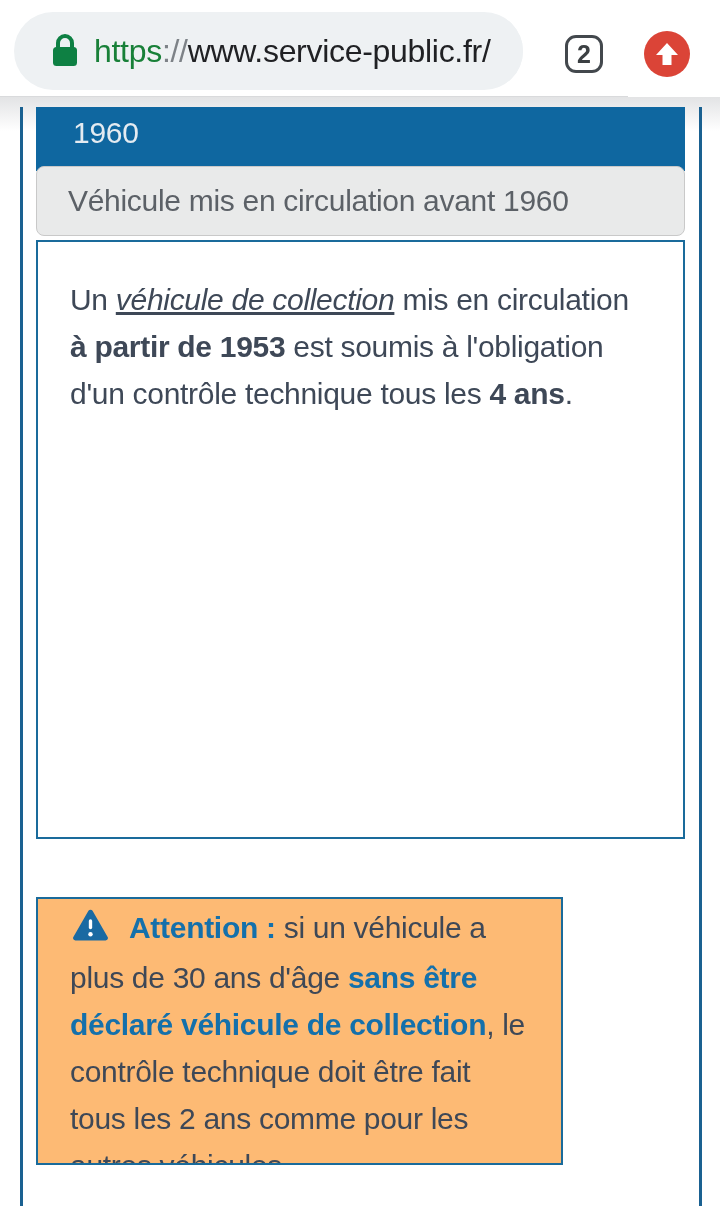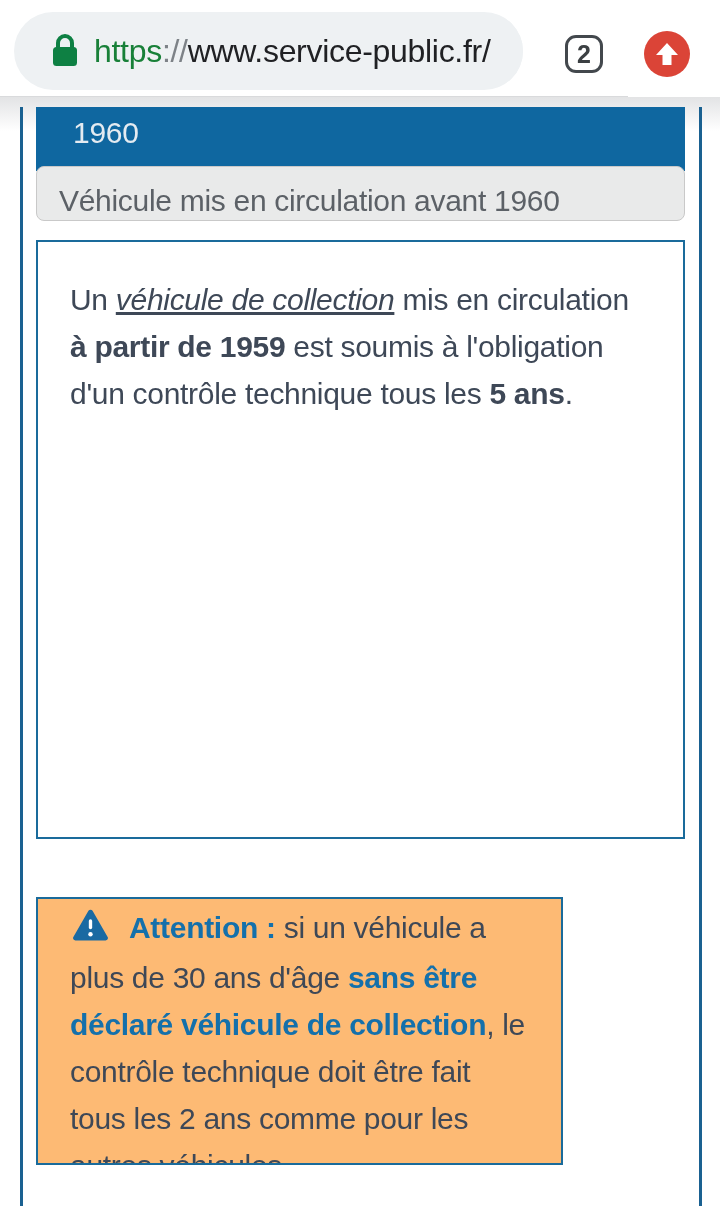--- a/index.html
+++ b/index.html
@@ -58,24 +58,24 @@
   .rail-right { left:699px; }
 
   
   .tab-active {
     position:absolute; left:36px; top:107px; width:649px; height:64px;
     background:#0f67a0; color:#e4ebf1; box-sizing:border-box;
     font-size:30px; line-height:52px; padding-left:37px;
     letter-spacing:-0.3px; z-index:2;
   }
   .tab-inactive {
-    position:absolute; left:36px; top:166px; width:649px; height:55px;
+    position:absolute; left:36px; top:166px; width:649px; height:70px;
     background:#e9eaea; border:1px solid #c9c9c9; border-radius:8px;
     box-sizing:border-box; color:#5c6167;
-    font-size:30px; line-height:68px; padding-left:22px;
+    font-size:30px; line-height:68px; padding-left:31px;
     letter-spacing:-0.3px; z-index:2;
   }
 
   
   .content-box {
     position:absolute; left:36px; top:240px; width:649px; height:599px;
     background:#fff; border:2px solid #1a6b9b; box-sizing:border-box;
     padding:34px 32px 30px 32px; z-index:2;
     font-size:30px; line-height:47px; letter-spacing:-0.3px; color:#3e4857;
     overflow:hidden;
@@ -128,21 +128,21 @@
 <div class="rail rail-right"></div>
 
 <div class="tab-active">
   <span>1960</span>
 </div>
 <div class="tab-inactive">
   <span>Véhicule mis en circulation avant 1960</span>
 </div>
 
 <div class="content-box">
-  <p><span>Un </span><span class="term-link">véhicule de collection</span><span> mis en circulation </span><span class="b">à partir de 1959</span><span> est soumis à l'obligation d'un contrôle technique tous les </span><span class="b">5 ans</span><span>.</span></p>
+  <p><span>Un </span><span class="term-link">véhicule de collection</span><span> mis en circulation </span><span class="b">à partir de 1953</span><span> est soumis à l'obligation d'un contrôle technique tous les </span><span class="b">4 ans</span><span>.</span></p>
 </div>
 
 <div class="attention-box">
   <p style="margin:0;"><span class="warn-icon"><svg width="37" height="32" viewBox="0 0 24 21">
           <path d="M10.65 1.2 L0.75 18.35 a1.55 1.55 0 0 0 1.35 2.3 h19.8 a1.55 1.55 0 0 0 1.35 -2.3 L13.35 1.2 a1.56 1.56 0 0 0 -2.7 0 Z" fill="#1a6aa2"></path>
           <rect x="10.9" y="6.7" width="2.2" height="6.6" rx="1.1" fill="#ffffff"></rect>
           <circle cx="12" cy="16.6" r="1.45" fill="#ffffff"></circle>
         </svg></span><span class="blue-bold">Attention :</span><span> si un véhicule a plus de 30 ans d'âge </span><span class="blue-bold">sans être déclaré véhicule de collection</span><span>, le contrôle technique doit être fait tous les 2 ans comme pour les autres véhicules.</span></p>
 </div>
 

